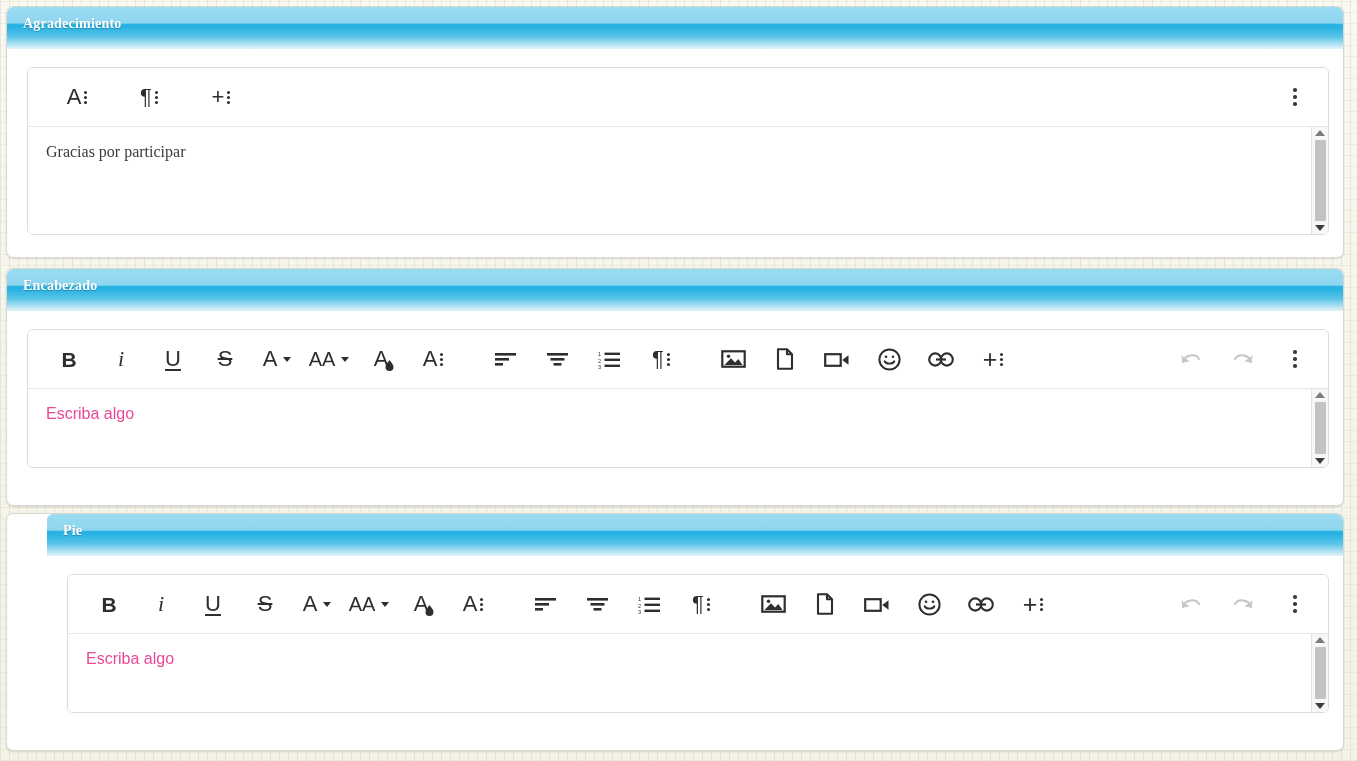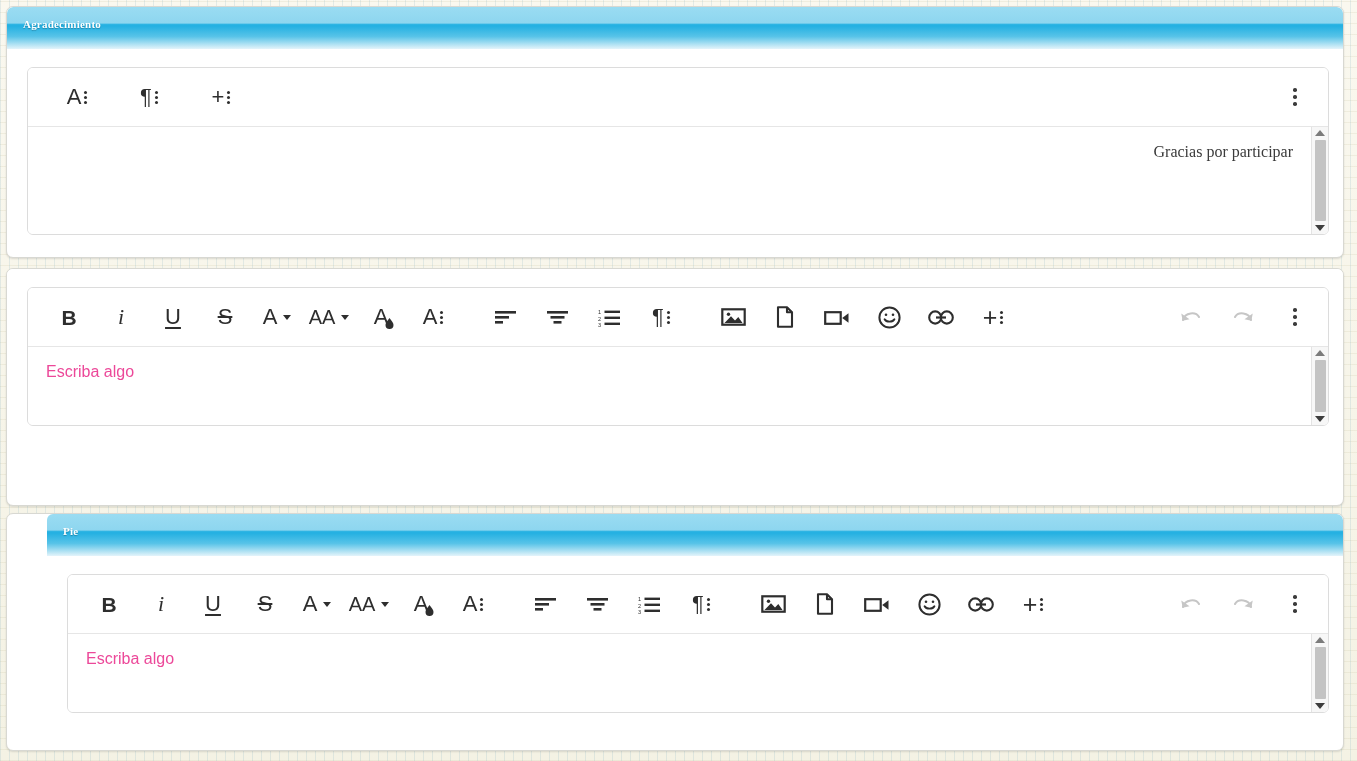--- a/index.html
+++ b/index.html
@@ -40,21 +40,21 @@
         #e4f4fb 100%);
     display: flex;
     align-items: center;
     padding-left: 16px;
     border-radius: 6px 6px 0 0;
   }
   .panel-title {
     color: #ffffff;
     font-family: "Liberation Serif", serif;
     font-weight: bold;
-    font-size: 11px;
+    font-size: 14px;
     letter-spacing: 0.2px;
     text-shadow: 0 1px 1px rgba(0,0,0,0.25);
     margin-top: -8px;
   }
   .panel-body {
     padding: 18px 14px 16px 20px;
     background: #ffffff;
   }
 
   
@@ -156,21 +156,21 @@
   .sarrow.down { border-top: 6px solid #3d3d3d; margin-top: 4px; }
   .sthumb {
     width: 11px;
     background: #c3c3c3;
     border-radius: 1px;
     flex: 1 1 auto;
   }
 
   
   #panel-agradecimiento { top: 6px; height: 252px; }
-  #panel-agradecimiento .content-wrap { height: 107px; text-align: right; }
+  #panel-agradecimiento .content-wrap { height: 107px; }
   #panel-encabezado { top: 268px; height: 238px; }
   #panel-encabezado .content-wrap { height: 78px; }
   #panel-pie { top: 513px; height: 238px; padding-left: 40px; }
   #panel-pie .content-wrap { height: 78px; }
   #panel-agradecimiento .toolbar { height: 59px; padding-left: 30px; }
 </style>
 </head>
 <body>
 
 <section class="panel" id="panel-agradecimiento">
@@ -232,20 +232,23 @@
           <span class="sthumb"></span>
           <span class="sarrow down"></span>
         </div>
       </div>
 
     </div>
   </div>
 </section>
 
 <section class="panel" id="panel-encabezado">
+  <div class="panel-header">
+    <span class="panel-title">Encabezado</span>
+  </div>
   <div class="panel-body">
     <div class="editor">
 
       <div class="toolbar">
         <div class="tbtn">
             <span class="glyph b">B</span>
           </div>
         <div class="gap-sm"></div>
         <div class="tbtn">
             <span class="glyph i">i</span>

